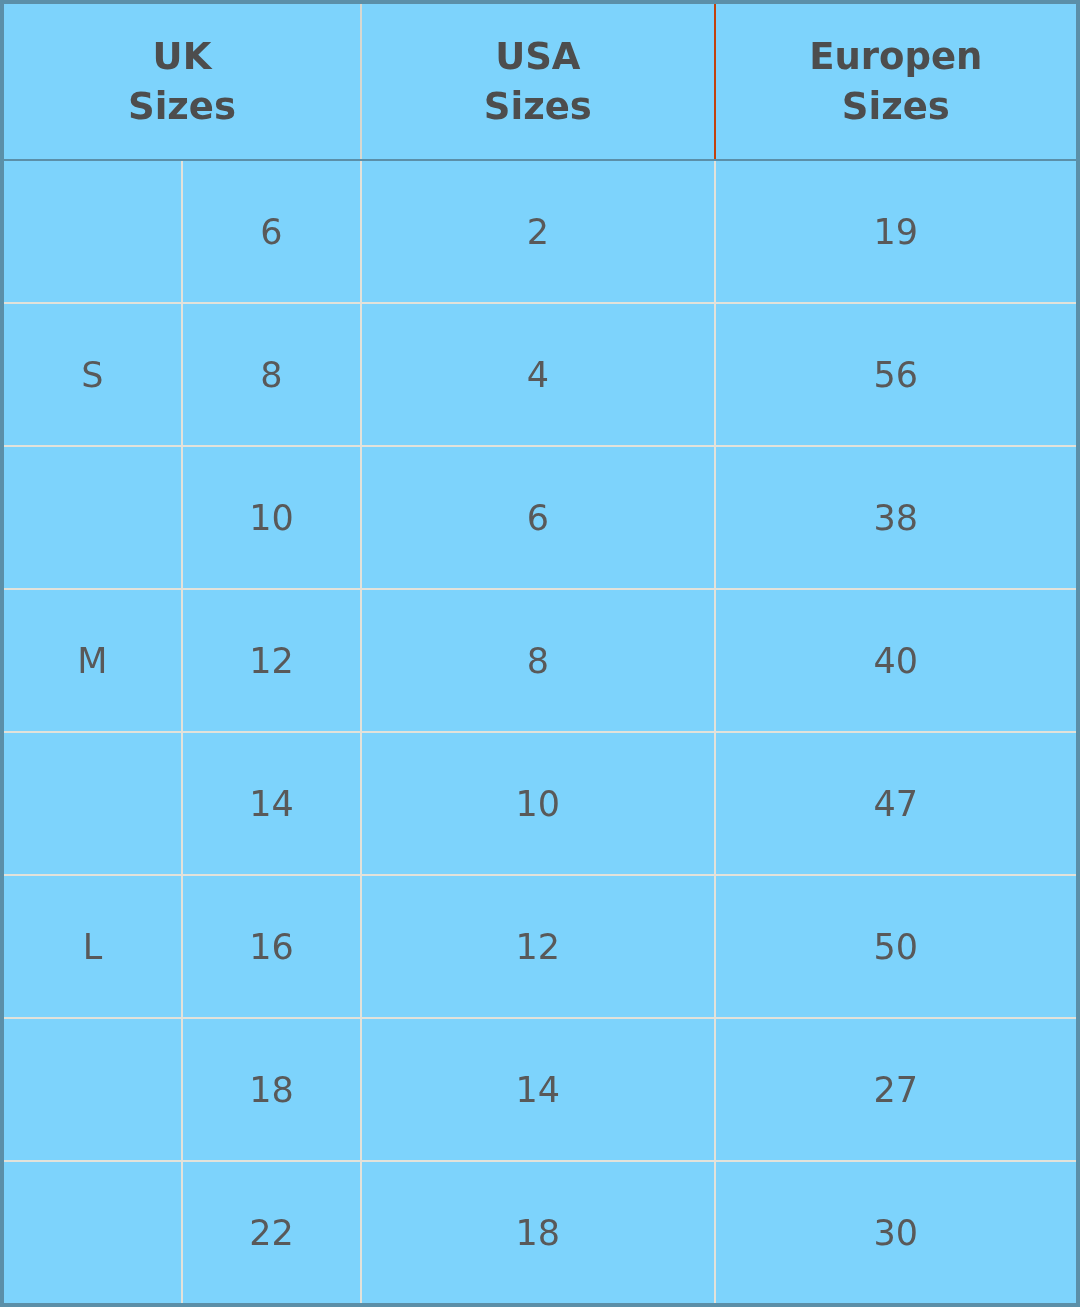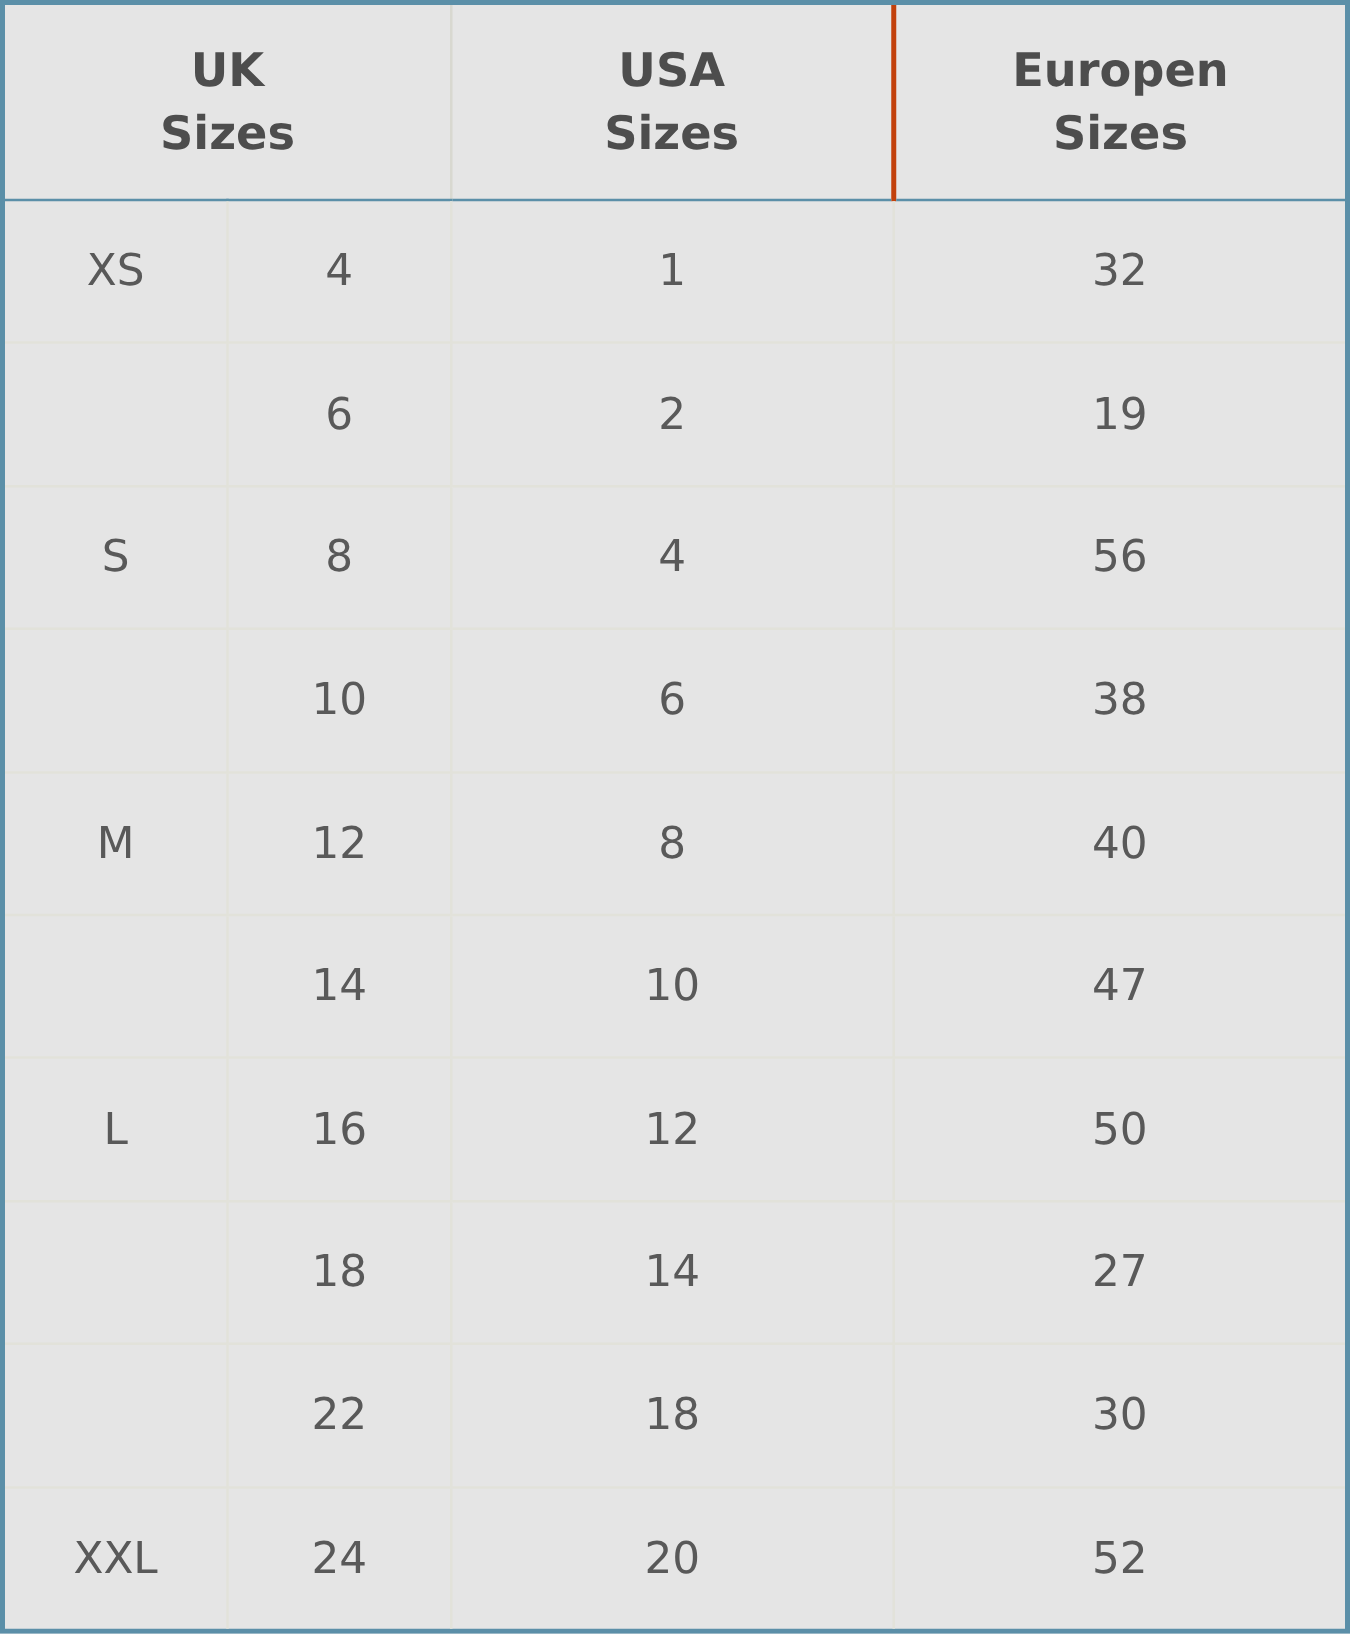--- a/index.html
+++ b/index.html
@@ -12,21 +12,21 @@
     height: 1307px;
     font-family: "DejaVu Sans", sans-serif;
     color: #555555;
     overflow: hidden;
   }
   .chart-wrap {
     width: 1080px;
     height: 1307px;
     box-sizing: border-box;
     border: 4px solid #5b8fa8;
-    background: #e5e5e5;
+    background: #7dd3fc;
   }
   table.size-table {
     width: 100%;
     height: 100%;
     border-collapse: collapse;
     table-layout: fixed;
   }
   table.size-table col.c-label { width: 16.6%; }
   table.size-table col.c-uk    { width: 16.7%; }
   table.size-table col.c-usa   { width: 33.0%; }
@@ -40,21 +40,21 @@
     text-align: center;
     vertical-align: middle;
     border-bottom: 2px solid #5b8fa8;
     padding: 0;
     line-height: 1.35;
   }
   thead th.head-uk {
     border-right: 2px solid #d8d8d0;
   }
   thead th.head-usa {
-    border-right: 4px solid #c2410c;
+    border-right: 2px solid #c2410c;
   }
   tbody td {
     height: 92px;
     font-size: 35px;
     font-weight: normal;
     color: #595959;
     text-align: center;
     vertical-align: middle;
     border-bottom: 2px solid #e2e2da;
     border-right: 2px solid #e2e2da;
@@ -95,26 +95,20 @@
           <span>Sizes</span>
         </th>
         <th class="head-eu">
           <span>Europen</span><br>
           <span>Sizes</span>
         </th>
       </tr>
     </thead>
     <tbody>
       <tr>
-        <td class="cell-label">XS</td>
-        <td class="cell-uk">4</td>
-        <td class="cell-usa">1</td>
-        <td class="cell-eu">32</td>
-      </tr>
-      <tr>
         <td class="cell-label"></td>
         <td class="cell-uk">6</td>
         <td class="cell-usa">2</td>
         <td class="cell-eu">19</td>
       </tr>
       <tr>
         <td class="cell-label">S</td>
         <td class="cell-uk">8</td>
         <td class="cell-usa">4</td>
         <td class="cell-eu">56</td>
@@ -148,21 +142,15 @@
         <td class="cell-uk">18</td>
         <td class="cell-usa">14</td>
         <td class="cell-eu">27</td>
       </tr>
       <tr>
         <td class="cell-label"></td>
         <td class="cell-uk">22</td>
         <td class="cell-usa">18</td>
         <td class="cell-eu">30</td>
       </tr>
-      <tr>
-        <td class="cell-label">XXL</td>
-        <td class="cell-uk">24</td>
-        <td class="cell-usa">20</td>
-        <td class="cell-eu">52</td>
-      </tr>
     </tbody>
   </table>
 </div>
 
 </body></html>

